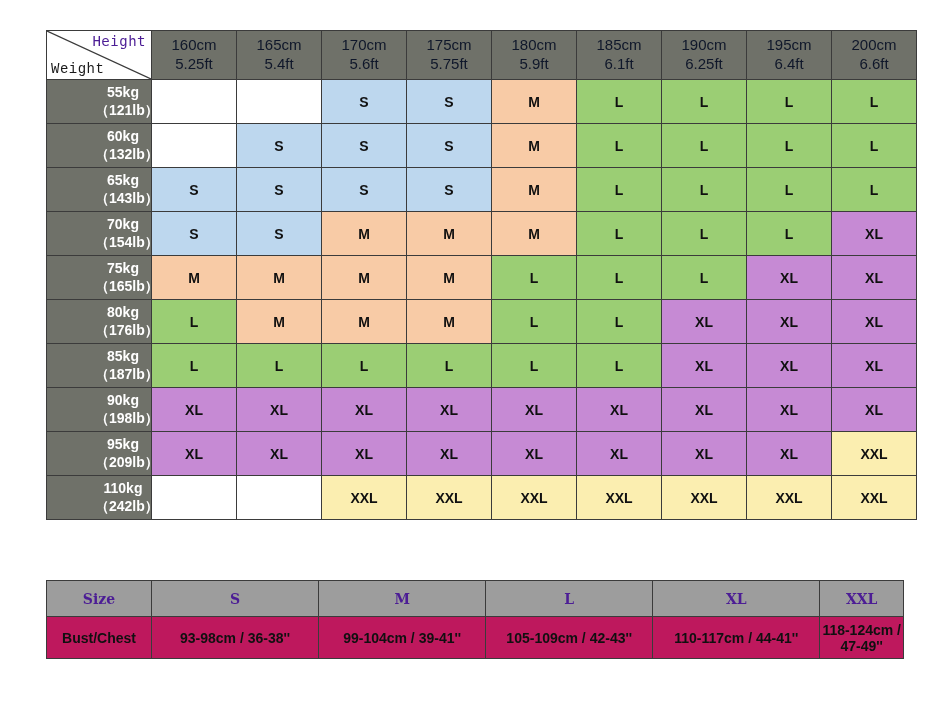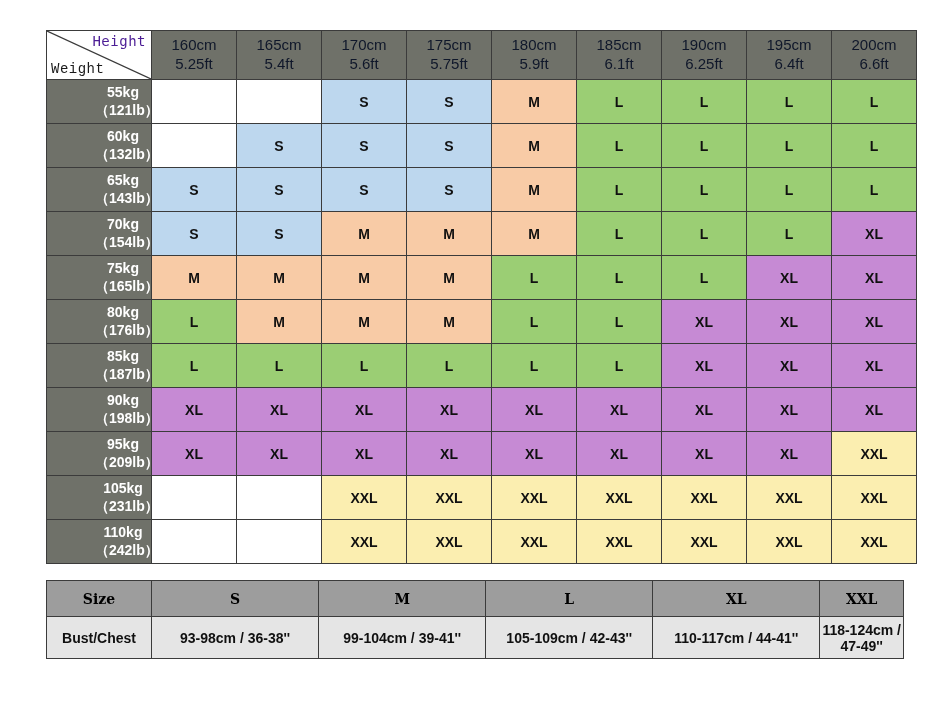--- a/index.html
+++ b/index.html
@@ -109,28 +109,28 @@
   }
   table.summary td {
     border: 1px solid #3b3b3b;
     text-align: center;
     vertical-align: middle;
     padding: 0;
     font-family: "Liberation Sans", sans-serif;
   }
   table.summary tr.sizes td {
     background: #9d9d9d;
-    color: #000000;
+    color: #4c1d95;
     font-weight: bold;
     font-size: 14px;
     height: 35px;
     font-family: "DejaVu Serif", serif;
   }
   table.summary tr.bust td {
-    background: #e5e5e5;
+    background: #be185d;
     color: #101010;
     font-weight: bold;
     font-size: 14px;
     height: 41px;
   }
   table.summary td.lead { width: 104px; }
 </style>
 </head>
 <body>
 
@@ -311,35 +311,20 @@
             <span class="ln">（209lb）</span>
           </th>
           <td class="cell c-XL">XL</td>
           <td class="cell c-XL">XL</td>
           <td class="cell c-XL">XL</td>
           <td class="cell c-XL">XL</td>
           <td class="cell c-XL">XL</td>
           <td class="cell c-XL">XL</td>
           <td class="cell c-XL">XL</td>
           <td class="cell c-XL">XL</td>
-          <td class="cell c-XXL">XXL</td>
-        </tr>
-        <tr>
-          <th class="rowlbl">
-            <span class="ln">105kg</span>
-            <span class="ln">（231lb）</span>
-          </th>
-          <td class="cell c-none"></td>
-          <td class="cell c-none"></td>
-          <td class="cell c-XXL">XXL</td>
-          <td class="cell c-XXL">XXL</td>
-          <td class="cell c-XXL">XXL</td>
-          <td class="cell c-XXL">XXL</td>
-          <td class="cell c-XXL">XXL</td>
-          <td class="cell c-XXL">XXL</td>
           <td class="cell c-XXL">XXL</td>
         </tr>
         <tr>
           <th class="rowlbl">
             <span class="ln">110kg</span>
             <span class="ln">（242lb）</span>
           </th>
           <td class="cell c-none"></td>
           <td class="cell c-none"></td>
           <td class="cell c-XXL">XXL</td>

